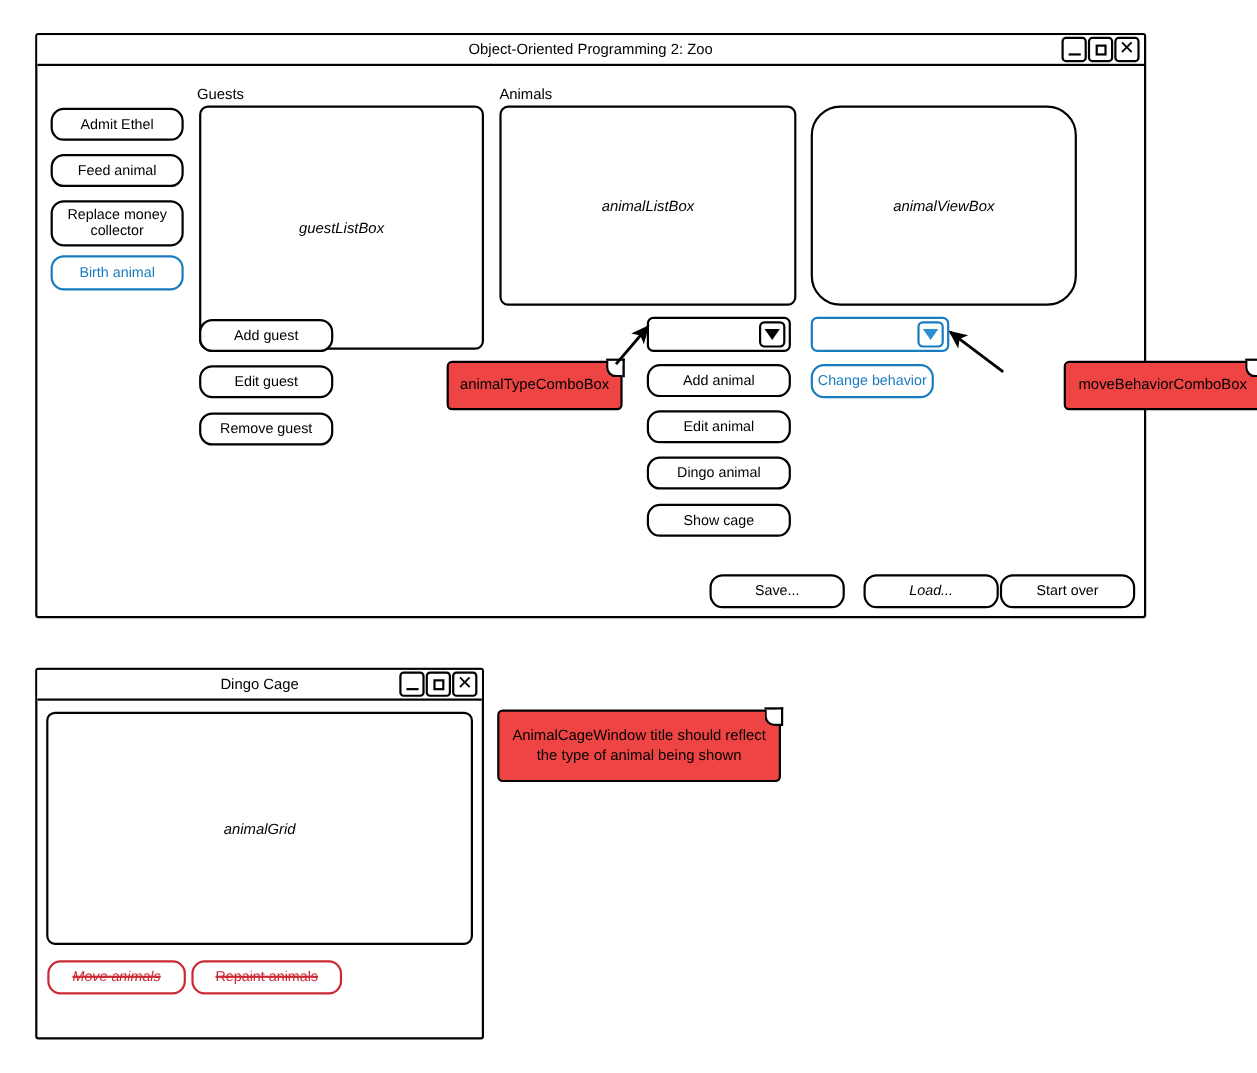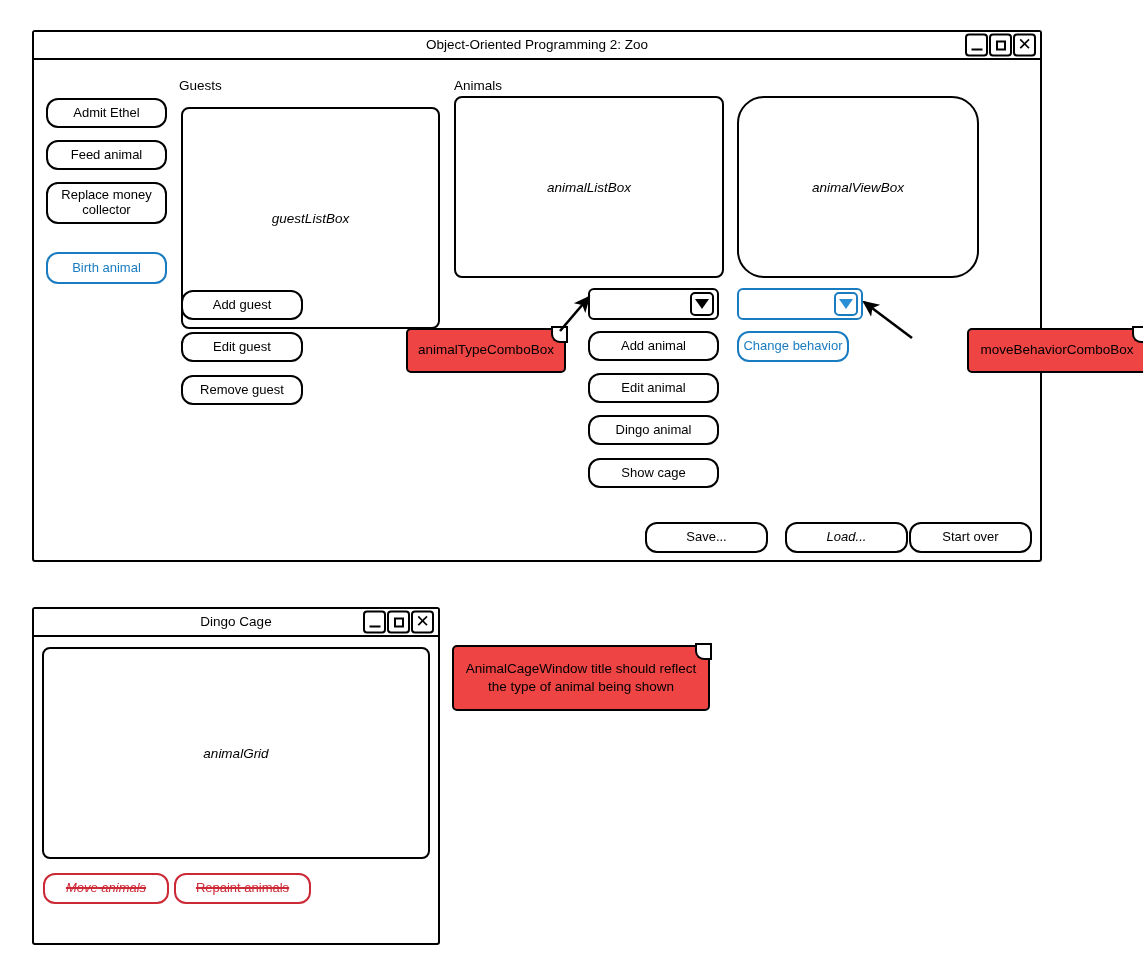--- a/index.html
+++ b/index.html
@@ -234,26 +234,26 @@
       </div>
       <div class="win-btn">
         <span class="glyph-close">✕</span>
       </div>
     </div>
   </div>
 
   <div class="wf-btn" style="left:12px; top:66px; width:121px; height:30px;">Admit Ethel</div>
   <div class="wf-btn" style="left:12px; top:108px; width:121px; height:30px;">Feed animal</div>
   <div class="wf-btn" style="left:12px; top:150px; width:121px; height:42px;">Replace money collector</div>
-  <div class="wf-btn accent" style="left:12px; top:200px; width:121px; height:32px;margin-top:20px;">Birth animal</div>
+  <div class="wf-btn accent" style="left:12px; top:200px; width:121px; height:32px;">Birth animal</div>
 
   <div class="field-label" style="left:145px; top:46px;">Guests</div>
   <div class="field-label" style="left:420px; top:46px;">Animals</div>
 
-  <div class="listbox" style="left:147px; top:64px; width:259px; height:222px;margin-top:11px;">
+  <div class="listbox" style="left:147px; top:64px; width:259px; height:222px;">
     <span class="listbox-label">guestListBox</span>
   </div>
   <div class="listbox" style="left:420px; top:64px; width:270px; height:182px;">
     <span class="listbox-label">animalListBox</span>
   </div>
   <div class="listbox" style="left:703px; top:64px; width:242px; height:182px;border-radius:27px;">
     <span class="listbox-label">animalViewBox</span>
   </div>
 
   <div class="wf-btn" style="left:147px; top:258px; width:122px; height:30px;">Add guest</div>

